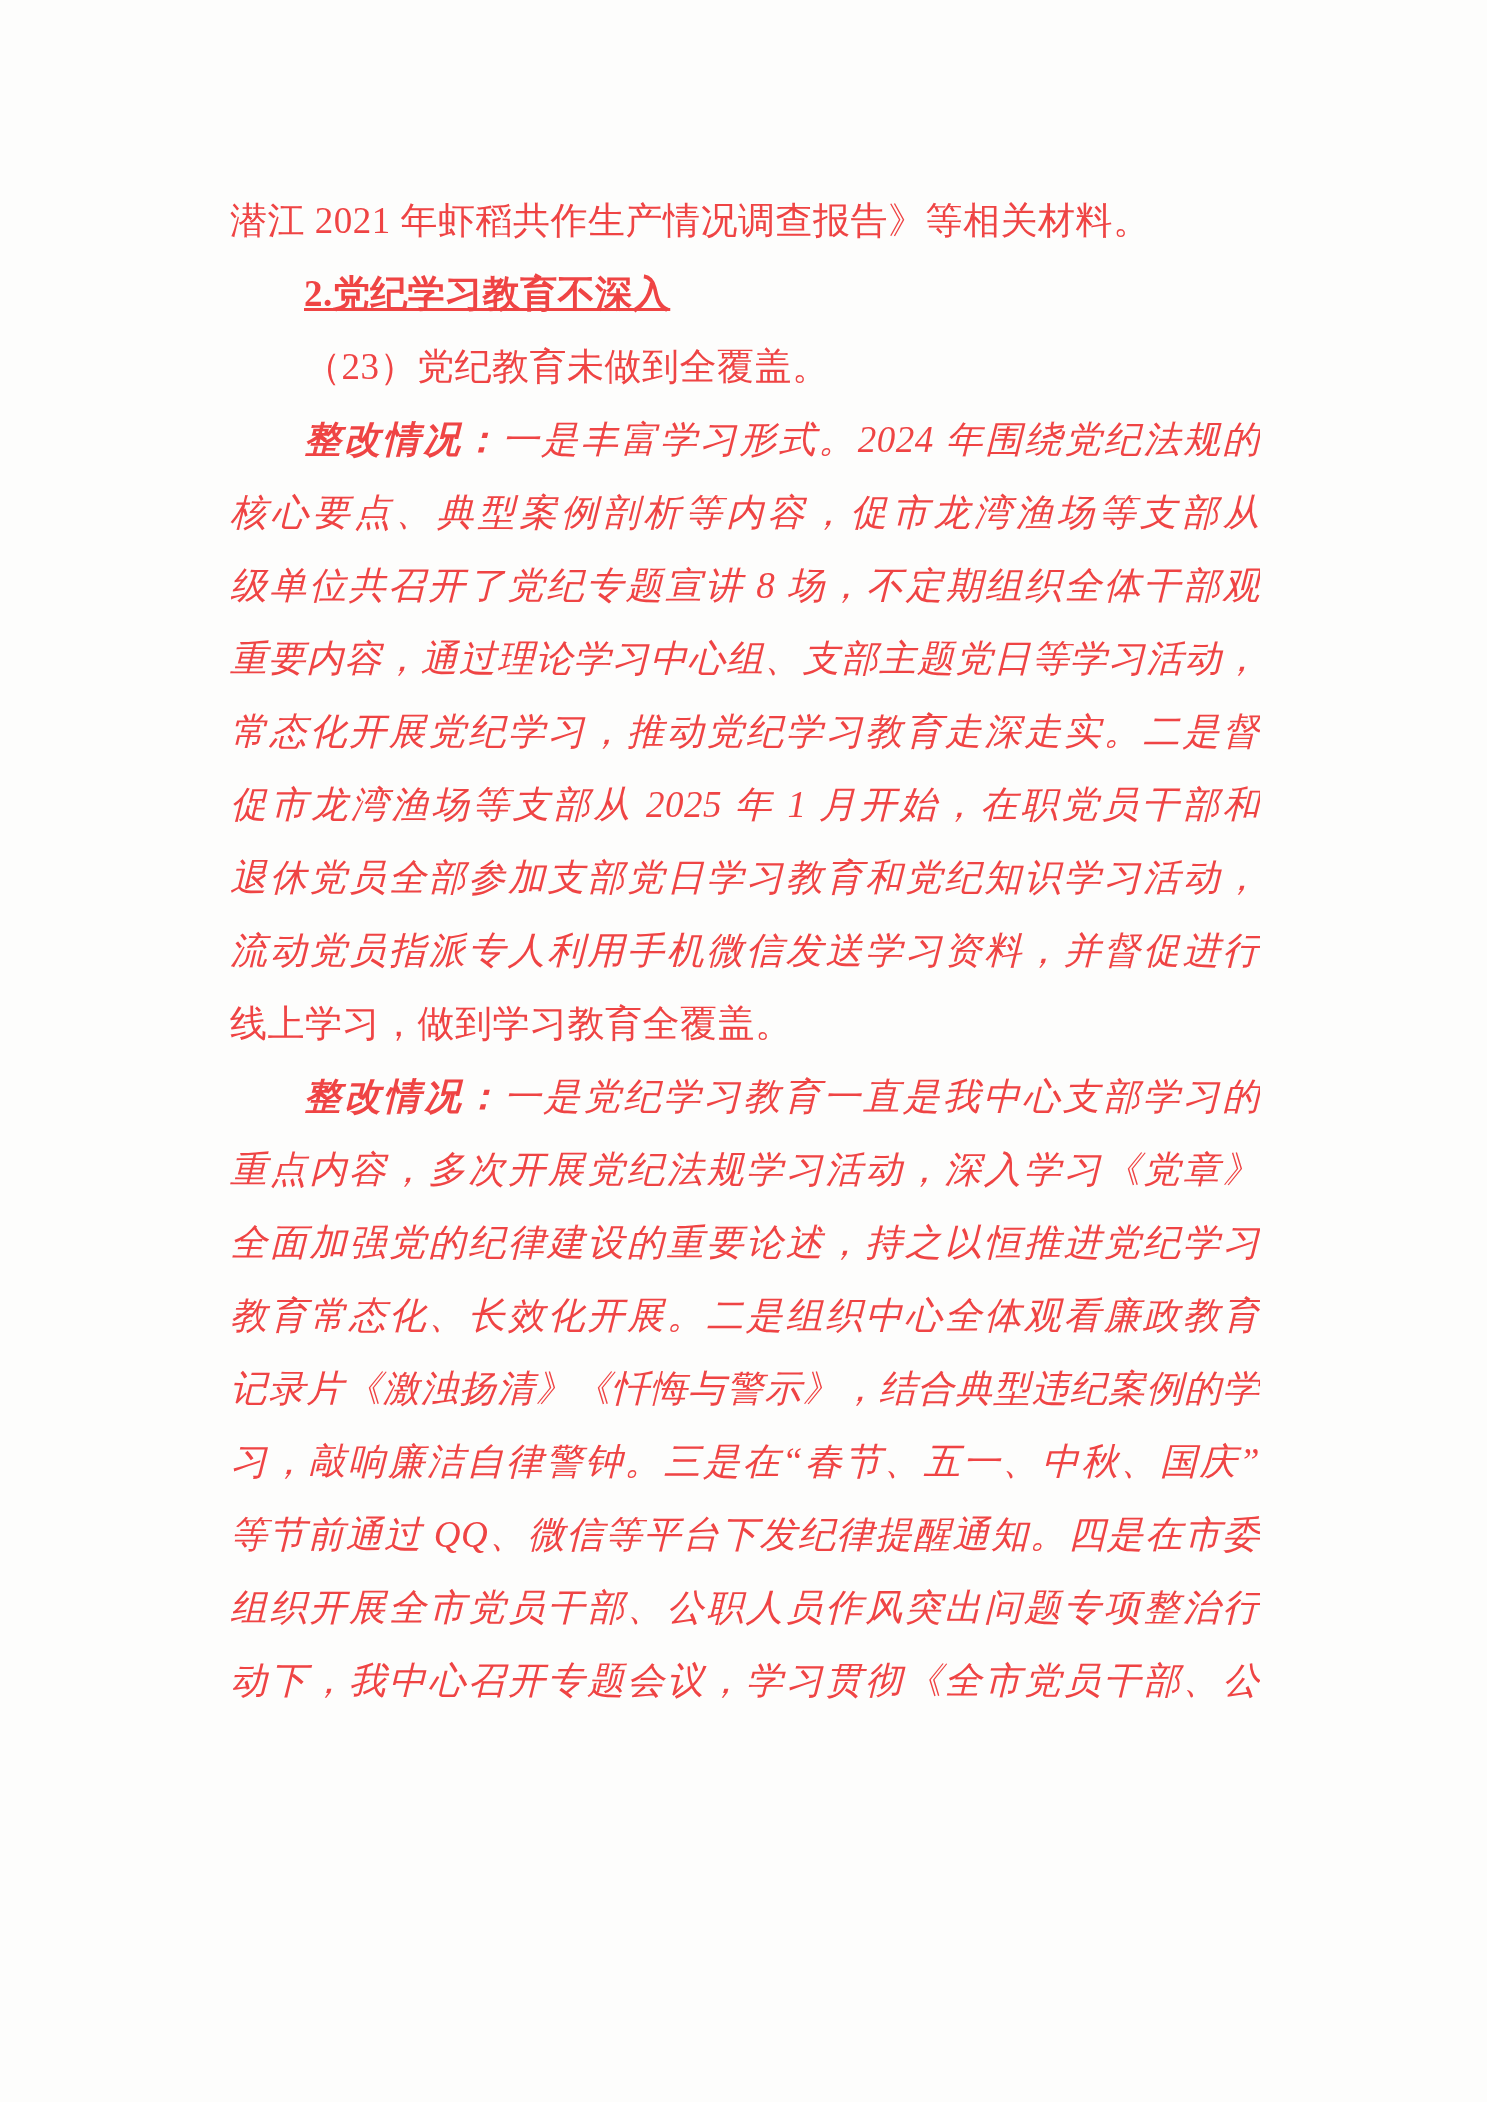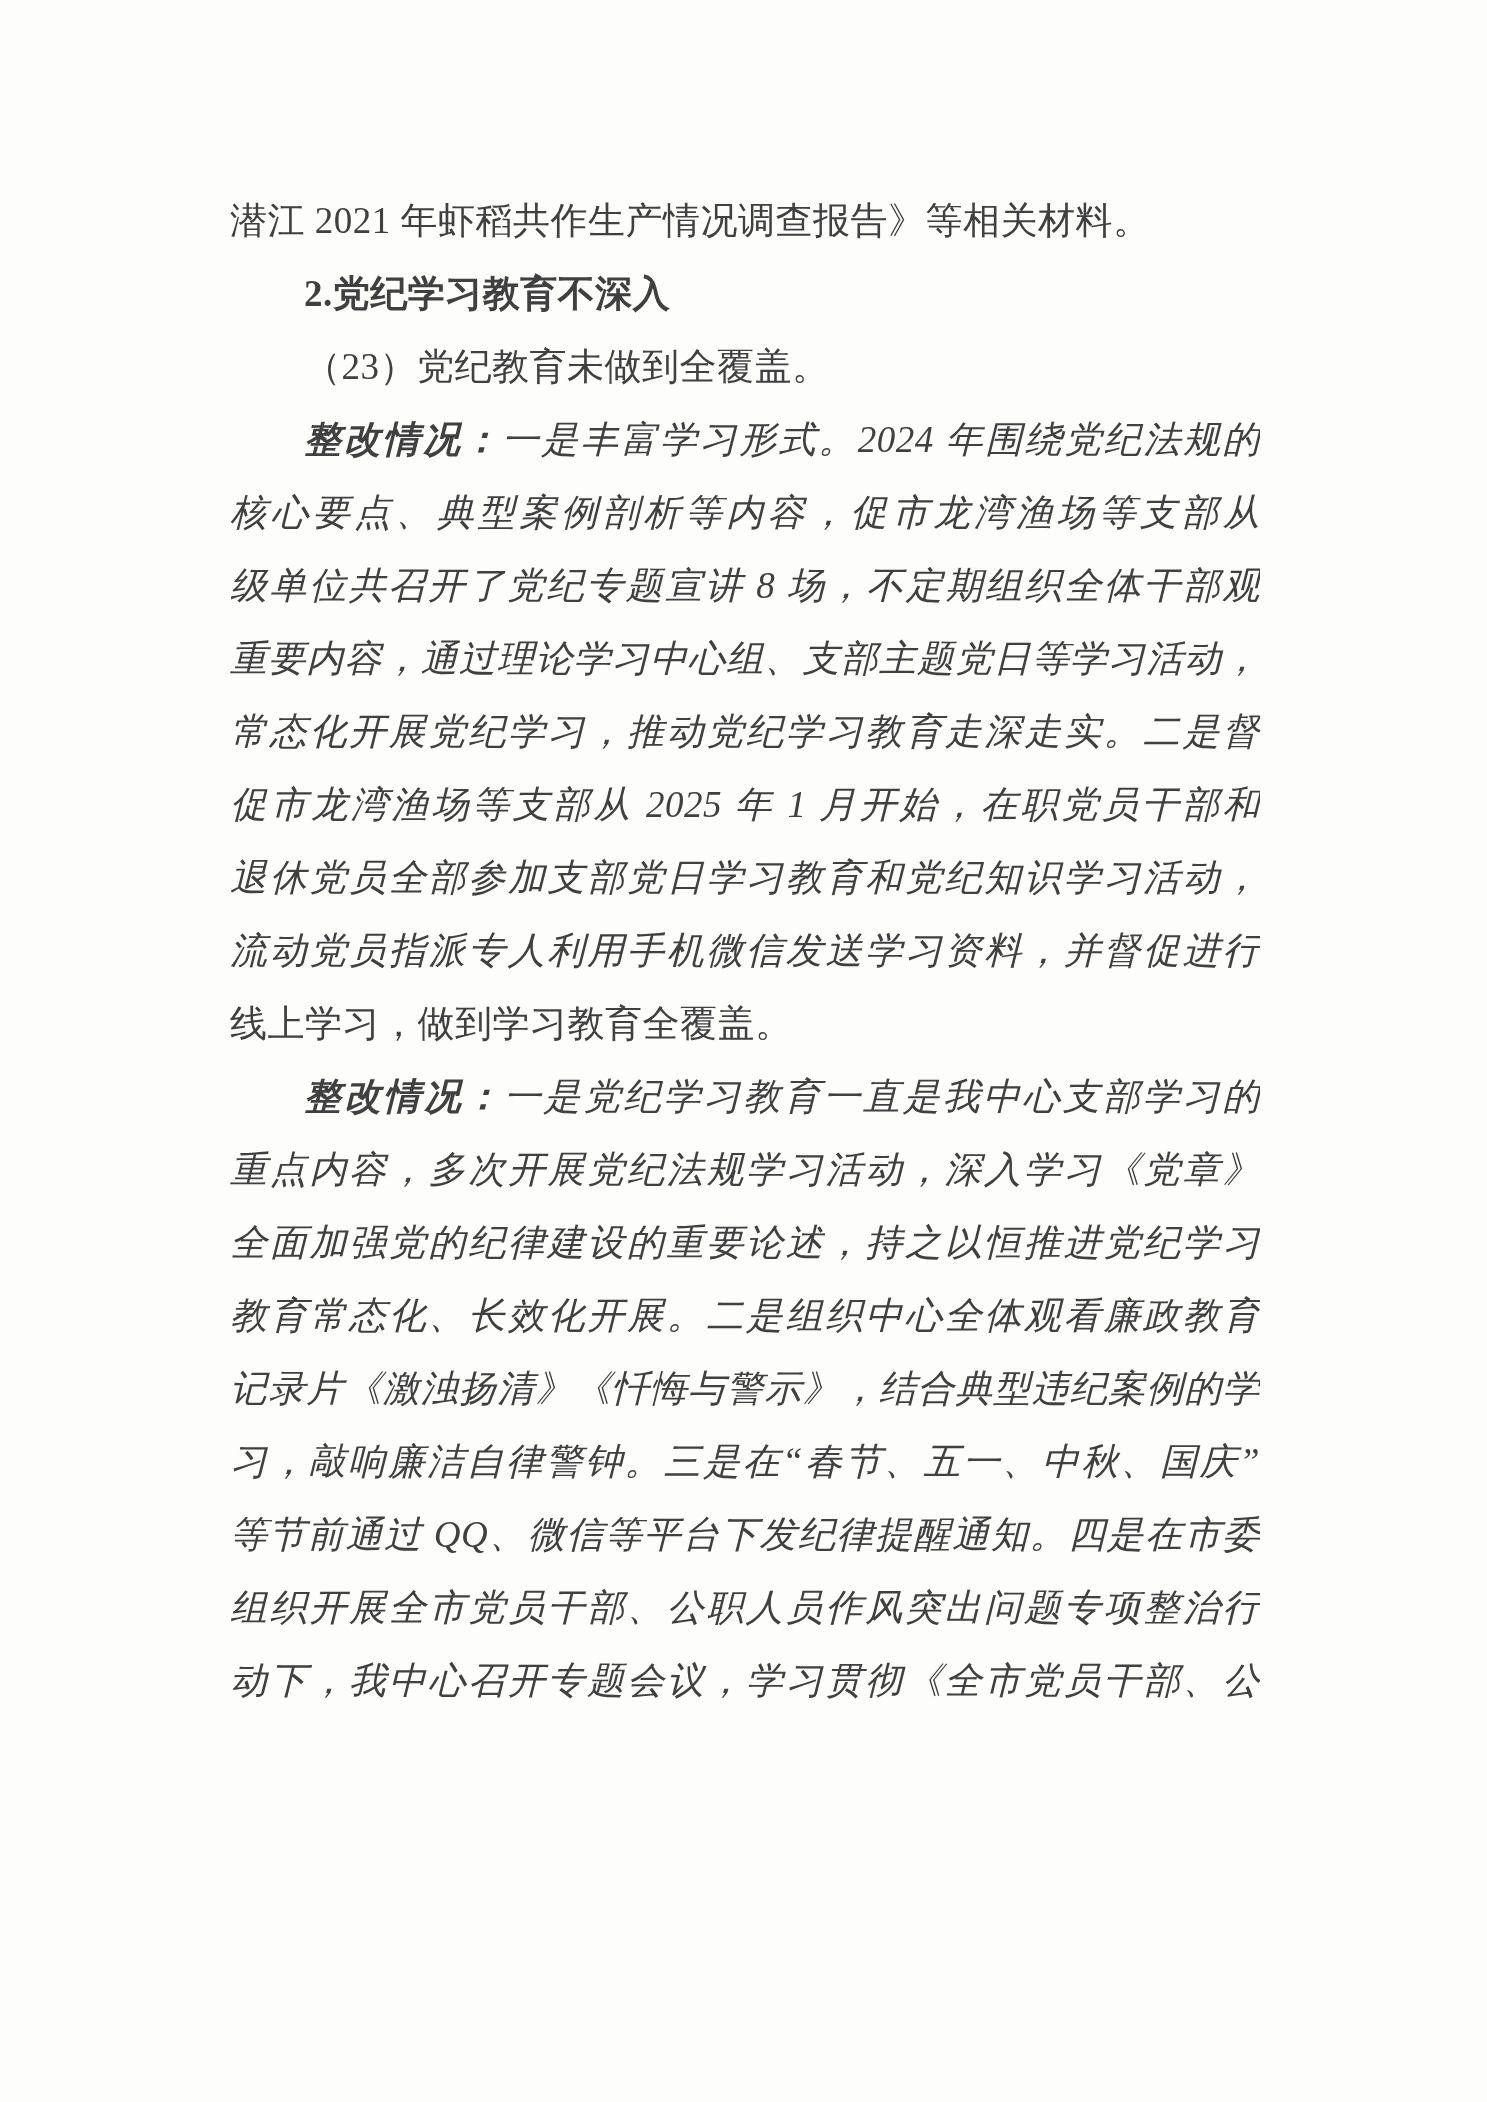--- a/index.html
+++ b/index.html
@@ -11,28 +11,28 @@
     overflow: hidden;
   }
   .textblock {
     position: absolute;
     left: 230px;
     top: 184px;
     width: 1030px;
     font-family: "Liberation Serif", "DejaVu Serif", serif;
     font-size: 37px;
     line-height: 73px;
-    color: #404040;
+    color: #ef4444;
     letter-spacing: 0.5px;
   }
   .line { height: 73px; overflow: hidden; white-space: normal; }
   .fill { text-align: justify; text-align-last: justify; font-style: italic; }
   .ind  { text-indent: 2em; }
   .lead { font-weight: 700; }
-  .heading .lead { font-weight: 800; }
+  .heading .lead { font-weight: 800; text-decoration: underline; }
 </style>
 </head>
 <body>
 
 <div class="sheet">
   <div class="textblock">
 
     <div class="line"><b class="lead"></b><span>潜江 2021 年虾稻共作生产情况调查报告》等相关材料。</span></div>
 
     <div class="line ind heading"><b class="lead">2.党纪学习教育不深入</b><span></span></div>

